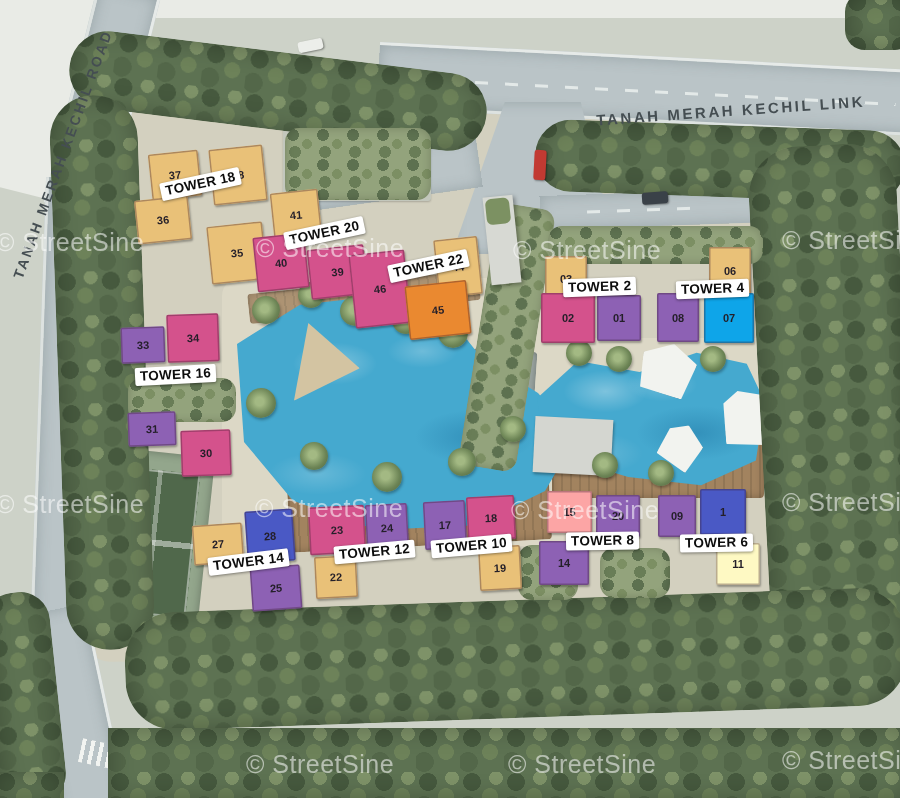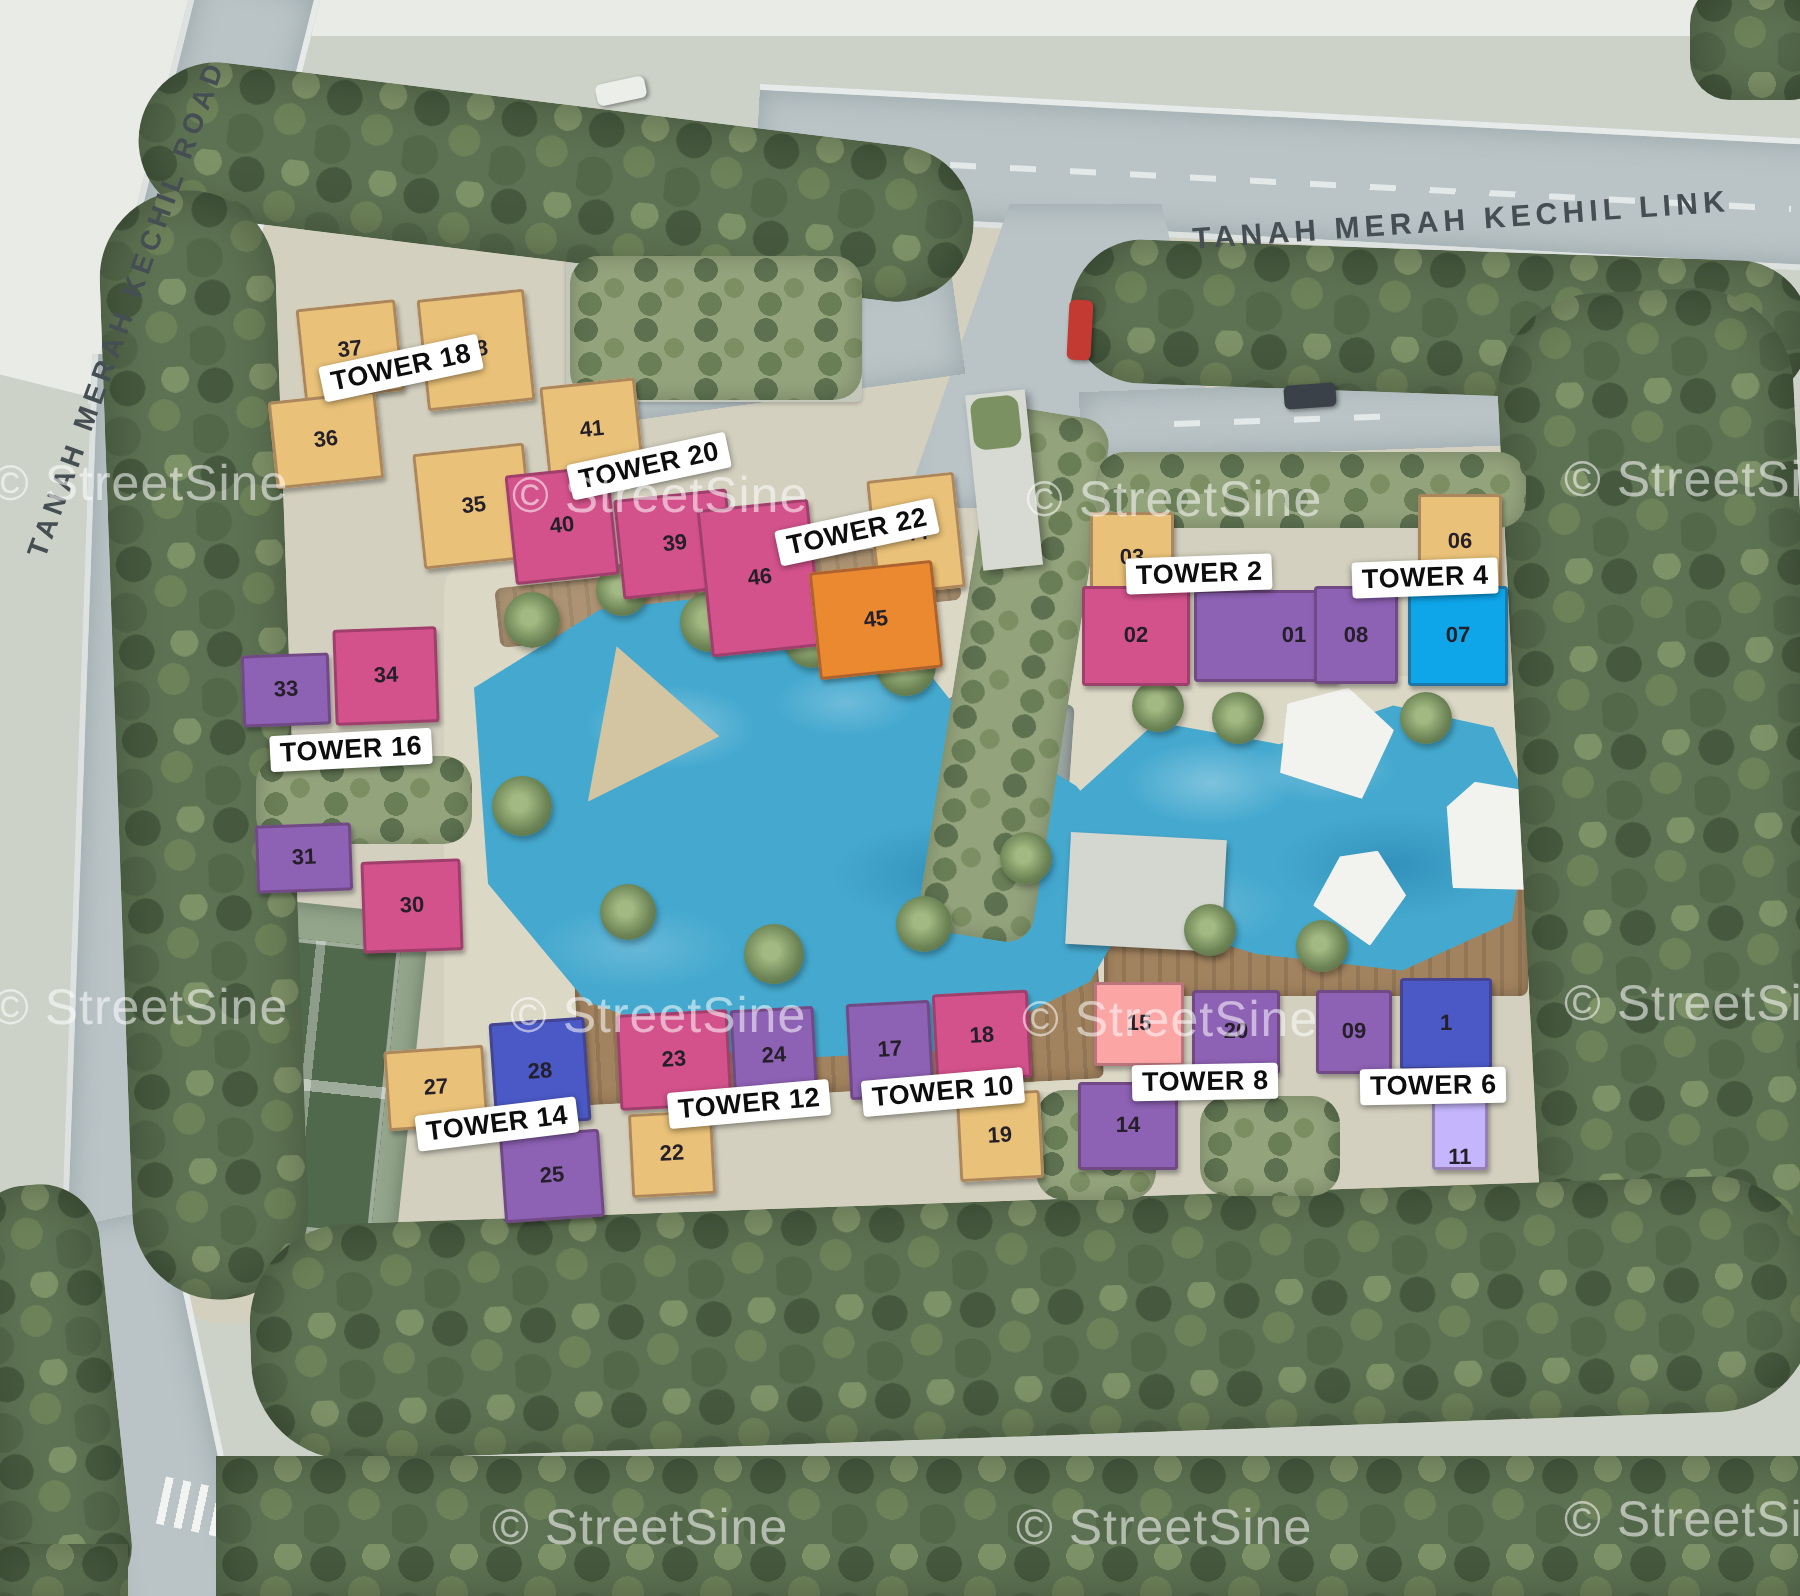--- a/index.html
+++ b/index.html
@@ -187,21 +187,21 @@
       <span>45</span>
     </div>
   <div class="abs twr" style="left:388px;top:257px;transform:rotate(-12deg);">TOWER 22</div>
 
   <div class="abs unit" style="left: 545px; top: 256px; width: 42px; height: 46px; background: rgb(233, 193, 120);">
       <span>03</span>
     </div>
   <div class="abs unit" style="left: 541px; top: 293px; width: 54px; height: 50px; background: rgb(212, 82, 140);">
       <span>02</span>
     </div>
-  <div class="abs unit" style="left: 597px; top: 295px; width: 44px; height: 46px; background: rgb(141, 97, 180); padding-left: 28px;">
+  <div class="abs unit" style="left: 597px; top: 295px; width: 44px; height: 46px; background: rgb(141, 97, 180);">
       <span>01</span>
     </div>
   <div class="abs twr" style="left:563px;top:278px;transform:rotate(-2deg);">TOWER 2</div>
 
   <div class="abs unit" style="left: 709px; top: 247px; width: 42px; height: 48px; background: rgb(233, 193, 120);">
       <span>06</span>
     </div>
   <div class="abs unit" style="left: 657px; top: 293px; width: 42px; height: 49px; background: rgb(141, 97, 180);">
       <span>08</span>
     </div>
@@ -267,21 +267,21 @@
       <span>14</span>
     </div>
   <div class="abs twr" style="left:566px;top:532px;transform:rotate(-1deg);">TOWER 8</div>
 
   <div class="abs unit" style="left: 658px; top: 495px; width: 38px; height: 42px; background: rgb(141, 97, 180);">
       <span>09</span>
     </div>
   <div class="abs unit" style="left: 700px; top: 489px; width: 46px; height: 46px; background: rgb(74, 89, 197);">
       <span>1</span>
     </div>
-  <div class="abs unit" style="left: 716px; top: 543px; width: 28px; height: 42px; background: #c4b5fd; align-items: flex-end;">
+  <div class="abs unit" style="left: 716px; top: 543px; width: 44px; height: 42px; background: #fef9c3;">
       <span>11</span>
     </div>
   <div class="abs twr" style="left:680px;top:534px;transform:rotate(-1deg);">TOWER 6</div>
 
   <div class="abs roadlbl" style="left:596px;top:102px;transform:rotate(-4deg);">TANAH MERAH KECHIL LINK</div>
   <div class="abs roadlbl" style="left:-58px;top:162px;width:230px;text-align:center;font-size:14px;transform:rotate(-70deg);">TANAH MERAH KECHIL ROAD</div>
 
   <div class="abs wm" style="left:-4px;top:228px;">© StreetSine</div>
   <div class="abs wm" style="left:256px;top:234px;">© StreetSine</div>
   <div class="abs wm" style="left:513px;top:236px;">© StreetSine</div>

